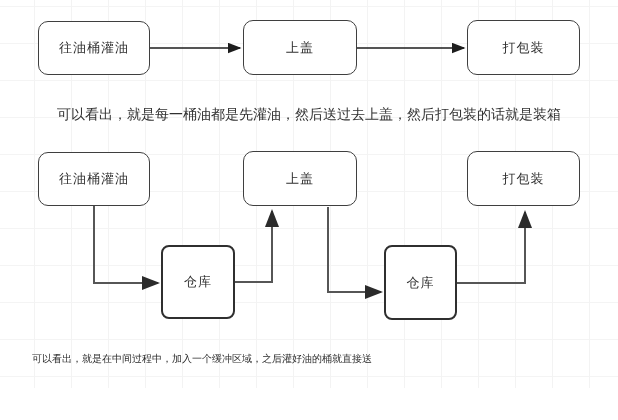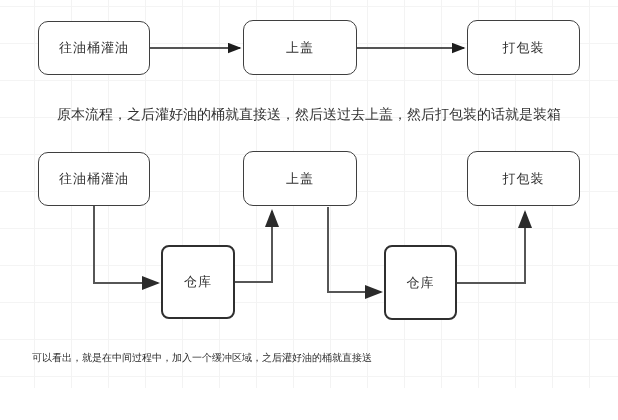--- a/index.html
+++ b/index.html
@@ -6,21 +6,21 @@
   #canvas {
     position: relative;
     width: 618px;
     height: 388px;
     background-color: #ffffff;
     background-image:
       linear-gradient(to right, #f3f3f3 1px, transparent 1px),
       linear-gradient(to bottom, #f4f4f4 1px, transparent 1px);
     background-size: 37px 37px;
     background-position: 34px 6px;
-    font-family: Liberation Mono, monospace;
+    font-family: Liberation Serif, serif;
     overflow: hidden;
   }
   svg.wires {
     position: absolute;
     left: 0; top: 0;
     width: 618px; height: 420px;
     z-index: 1;
   }
   .node {
     position: absolute;
@@ -103,21 +103,21 @@
   <div class="node rounded n-a1">
     <span>往油桶灌油</span>
   </div>
   <div class="node rounded n-a2">
     <span>上盖</span>
   </div>
   <div class="node rounded n-a3">
     <span>打包装</span>
   </div>
 
-  <div class="caption-mid">原本流程，之后灌好油的桶就直接送，然后送过去上盖，然后打包装的话就是装箱</div>
+  <div class="caption-mid">可以看出，就是每一桶油都是先灌油，然后送过去上盖，然后打包装的话就是装箱</div>
 
   <div class="node rounded n-b1">
     <span>往油桶灌油</span>
   </div>
   <div class="node rounded n-b2">
     <span>上盖</span>
   </div>
   <div class="node rounded n-b3">
     <span>打包装</span>
   </div>

